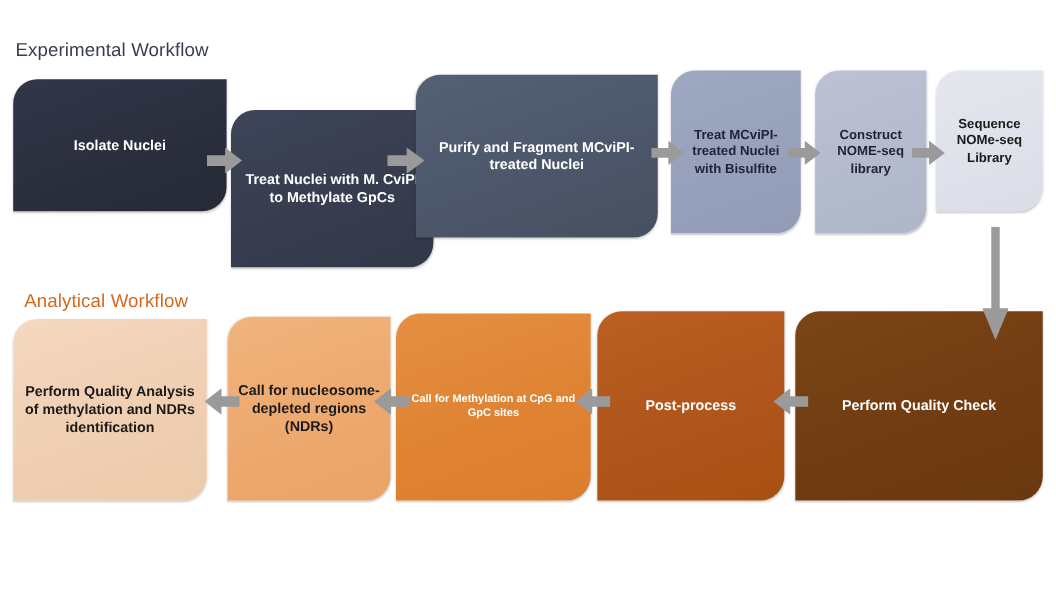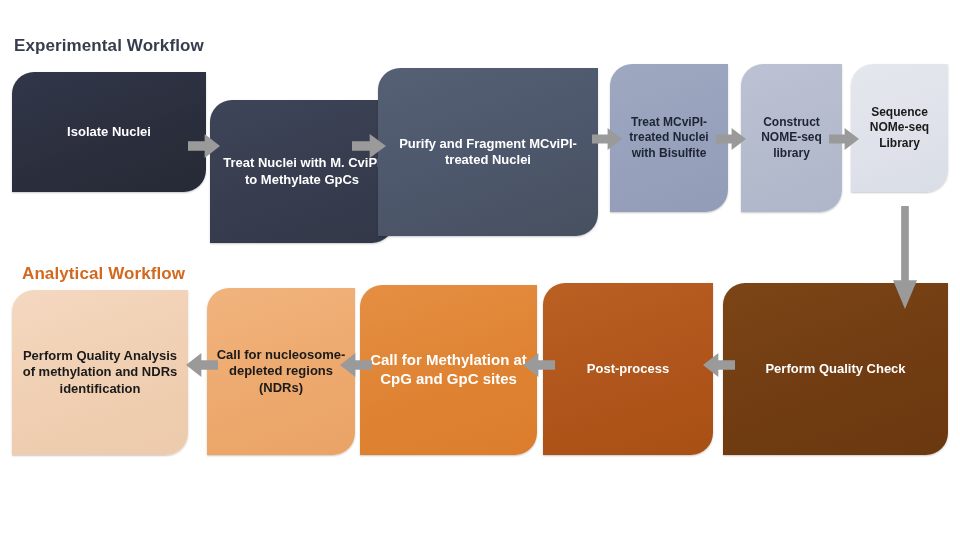--- a/index.html
+++ b/index.html
@@ -18,21 +18,21 @@
     position: absolute;
     left: 0; top: 0;
     width: 960px;
     height: 540px;
   }
 
   
   .section-title {
     position: absolute;
     font-size: 17px;
-    font-weight: bold;
+    font-weight: normal;
     letter-spacing: 0.1px;
     white-space: nowrap;
   }
   #title-experimental {
     left: 14px;
     top: 36px;
     color: #363d4d;
   }
   #title-analytical {
     left: 22px;
@@ -86,21 +86,21 @@
   <div class="section-title" id="title-experimental">Experimental Workflow</div>
 
   <div class="box" id="exp-box-0" style="left:12px; top:72px; width:194px; height:120px; background:linear-gradient(160deg,#31364a 0%,#2b2f3d 55%,#262a36 100%); color:#ffffff; font-size:13px;">
     <span>Isolate Nuclei</span>
   </div>
 
   <div class="box" id="exp-box-1" style="left:210px; top:72px; width:184px; height:143px; background:linear-gradient(160deg,#3e4559 0%,#373d4e 55%,#323848 100%); color:#ffffff; font-size:13px;margin-top:28px;">
     <span>Treat Nuclei with M. CviPI to Methylate GpCs</span>
   </div>
 
-  <div class="box" id="exp-box-2" style="left:378px; top:68px; width:220px; height:168px; background:linear-gradient(160deg,#566075 0%,#4d576b 55%,#47505f 100%); color:#ffffff; font-size:13px;">
+  <div class="box" id="exp-box-2" style="left:378px; top:68px; width:220px; height:148px; background:linear-gradient(160deg,#566075 0%,#4d576b 55%,#47505f 100%); color:#ffffff; font-size:13px;">
     <span>Purify and Fragment MCviPI-treated Nuclei</span>
   </div>
 
   <div class="box" id="exp-box-3" style="left:610px; top:64px; width:118px; height:148px; background:linear-gradient(160deg,#9fa8c1 0%,#97a1bb 55%,#929cb6 100%); color:#1e2433; font-size:12px;">
     <span>Treat MCviPI-treated Nuclei with Bisulfite</span>
   </div>
 
   <div class="box" id="exp-box-4" style="left:741px; top:64px; width:101px; height:148px; background:linear-gradient(160deg,#bcc2d3 0%,#b4bbcd 55%,#aeb6c9 100%); color:#1e2433; font-size:12px;">
     <span>Construct NOME-seq library</span>
   </div>
@@ -120,21 +120,21 @@
   <div class="section-title" id="title-analytical">Analytical Workflow</div>
 
   <div class="box" id="ana-box-0" style="left:12px; top:290px; width:176px; height:165px; background:linear-gradient(160deg,#f4d8c0 0%,#f0cfb2 55%,#eccaab 100%); color:#1a1a1a; font-size:13px;">
     <span>Perform Quality Analysis of methylation and NDRs identification</span>
   </div>
 
   <div class="box" id="ana-box-1" style="left:207px; top:288px; width:148px; height:167px; background:linear-gradient(160deg,#f1b47d 0%,#eda96e 55%,#eaa365 100%); color:#1a1a1a; font-size:13px;">
     <span>Call for nucleosome-depleted regions (NDRs)</span>
   </div>
 
-  <div class="box" id="ana-box-2" style="left:360px; top:285px; width:177px; height:170px; background:linear-gradient(160deg,#e58f43 0%,#df8333 55%,#db7d2c 100%); color:#ffffff; font-size:15px;">
+  <div class="box" id="ana-box-2" style="left:360px; top:285px; width:177px; height:170px; background:linear-gradient(160deg,#e58f43 0%,#df8333 55%,#db7d2c 100%); color:#ffffff; font-size:10px;">
     <span>Call for Methylation at CpG and GpC sites</span>
   </div>
 
   <div class="box" id="ana-box-3" style="left:543px; top:283px; width:170px; height:172px; background:linear-gradient(160deg,#ba6023 0%,#b0551b 55%,#a85014 100%); color:#ffffff; font-size:13px;">
     <span>Post-process</span>
   </div>
 
   <div class="box" id="ana-box-4" style="left:723px; top:283px; width:225px; height:172px; background:linear-gradient(160deg,#7b4516 0%,#713c12 55%,#6a380f 100%); color:#ffffff; font-size:13px;text-align:center;">
     <span>Perform Quality Check</span>
   </div>

